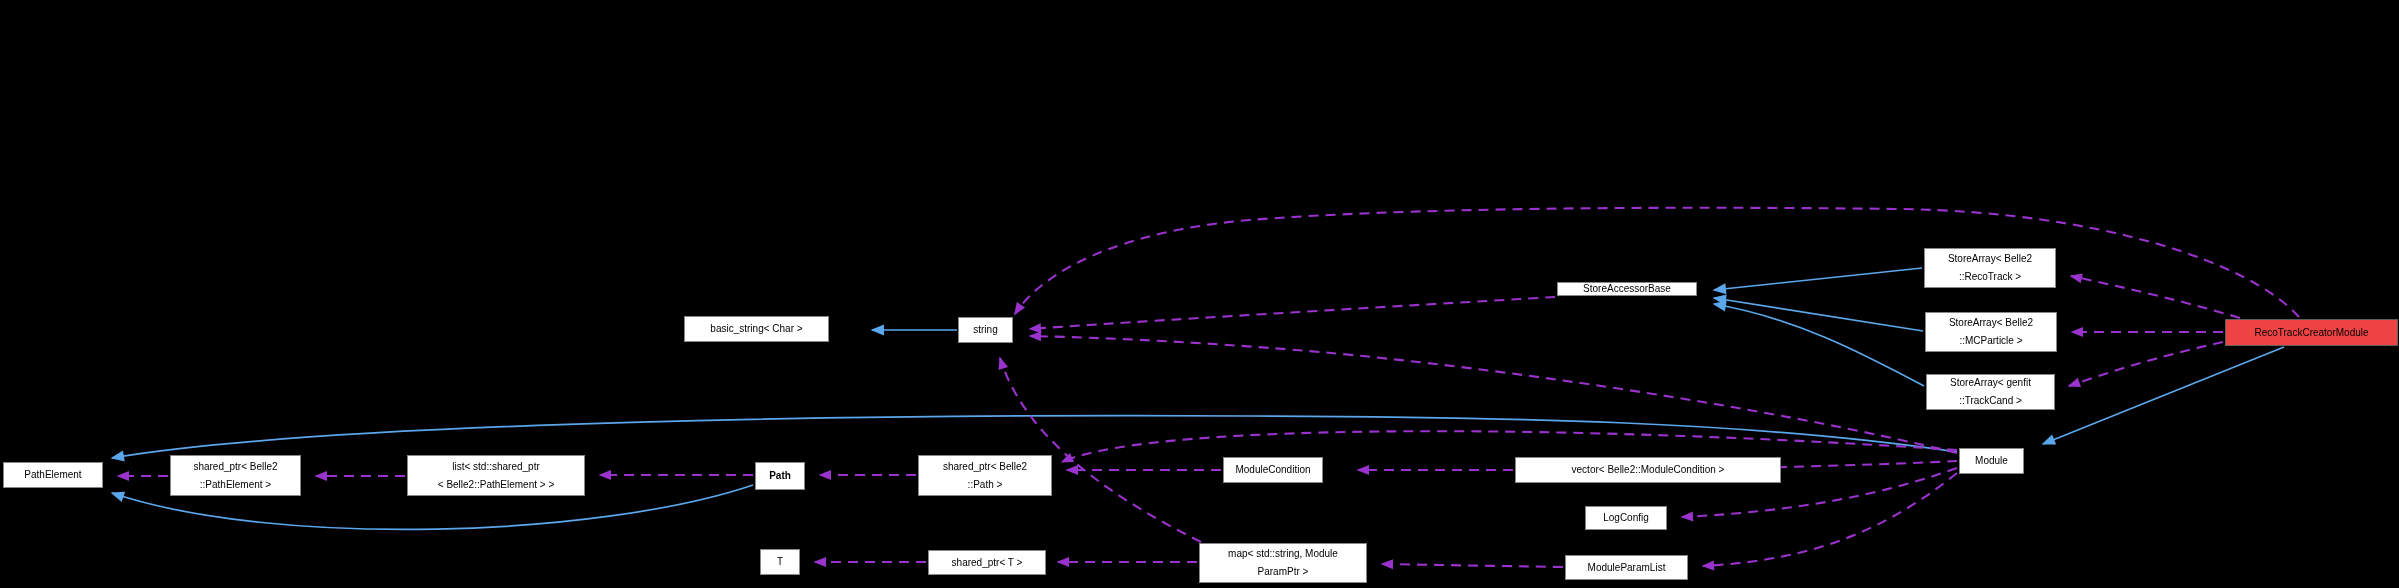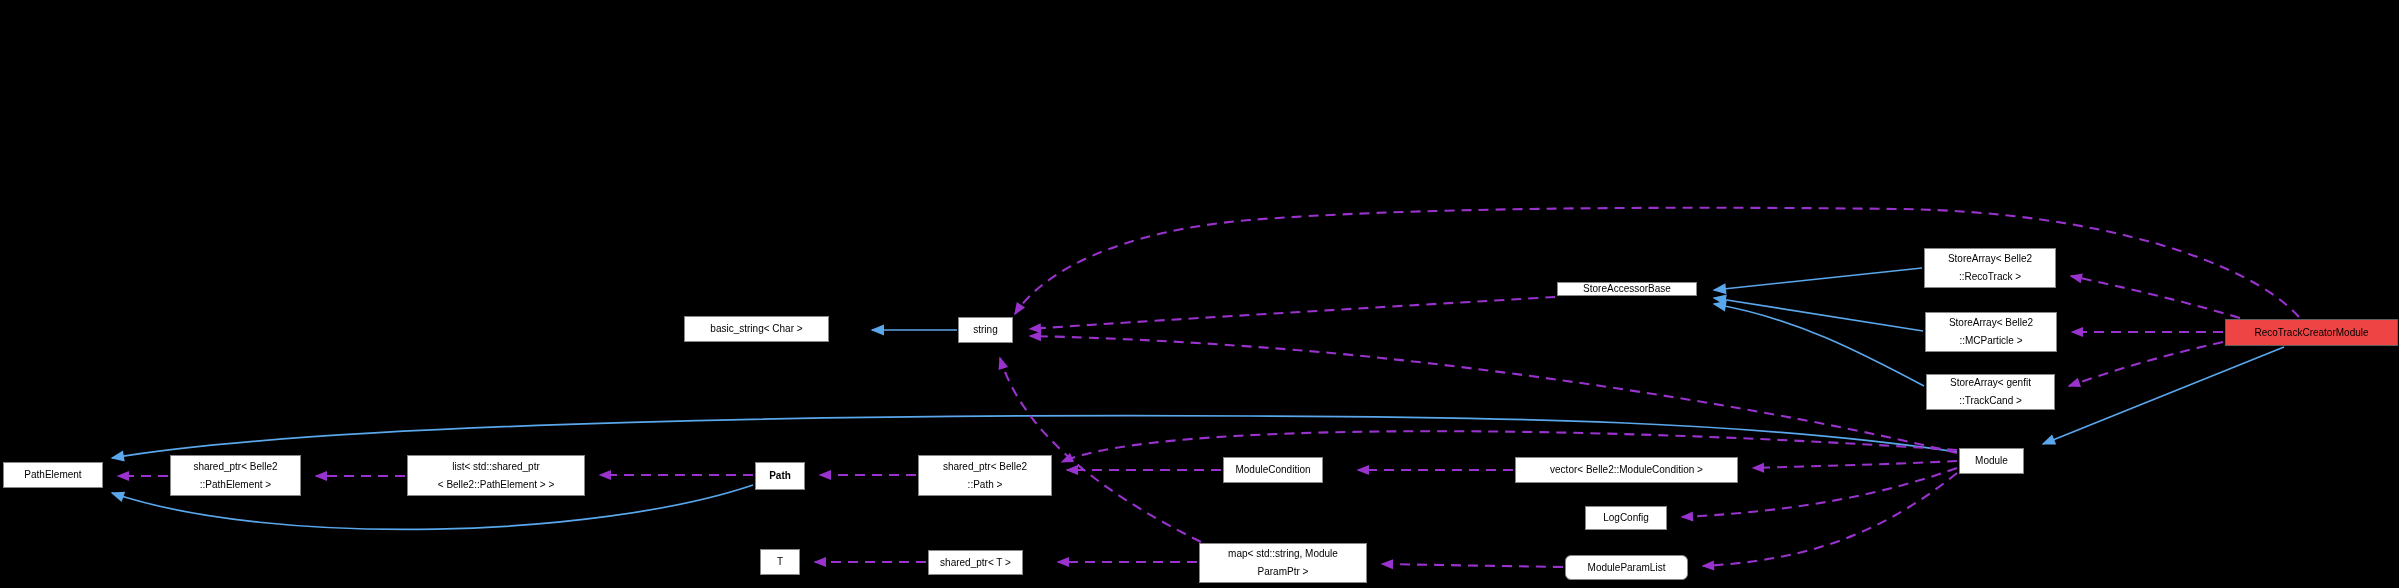--- a/index.html
+++ b/index.html
@@ -92,30 +92,30 @@
 
   <div class="node" style="left:684px;top:316px;width:145px;height:26px;">basic_string&lt; Char &gt;</div>
 
   <div class="node" style="left:958px;top:317px;width:55px;height:26px;">string</div>
 
   <div class="node" style="left:918px;top:455px;width:134px;height:41px;">shared_ptr&lt; Belle2
 ::Path &gt;</div>
 
   <div class="node" style="left:1223px;top:457px;width:100px;height:26px;">ModuleCondition</div>
 
-  <div class="node" style="left:1515px;top:457px;width:223px;height:26px;">vector&lt; Belle2::ModuleCondition &gt;</div>
+  <div class="node" style="left:1515px;top:457px;width:266px;height:26px;">vector&lt; Belle2::ModuleCondition &gt;</div>
 
   <div class="node" style="left:1585px;top:506px;width:82px;height:24px;">LogConfig</div>
 
-  <div class="node" style="left:1565px;top:555px;width:123px;height:25px;border-radius:6px;">ModuleParamList</div>
+  <div class="node" style="left:1565px;top:555px;width:123px;height:25px;">ModuleParamList</div>
 
   <div class="node" style="left:1199px;top:543px;width:168px;height:40px;">map&lt; std::string, Module
 ParamPtr &gt;</div>
 
-  <div class="node" style="left:928px;top:550px;width:95px;height:25px;">shared_ptr&lt; T &gt;</div>
+  <div class="node" style="left:928px;top:550px;width:118px;height:25px;">shared_ptr&lt; T &gt;</div>
 
   <div class="node" style="left:760px;top:549px;width:40px;height:26px;">T</div>
 
   <div class="node" style="left:1557px;top:282px;width:140px;height:14px;">StoreAccessorBase</div>
 
   <div class="node" style="left:1924px;top:248px;width:132px;height:40px;">StoreArray&lt; Belle2
 ::RecoTrack &gt;</div>
 
   <div class="node" style="left:1925px;top:312px;width:132px;height:40px;">StoreArray&lt; Belle2
 ::MCParticle &gt;</div>

